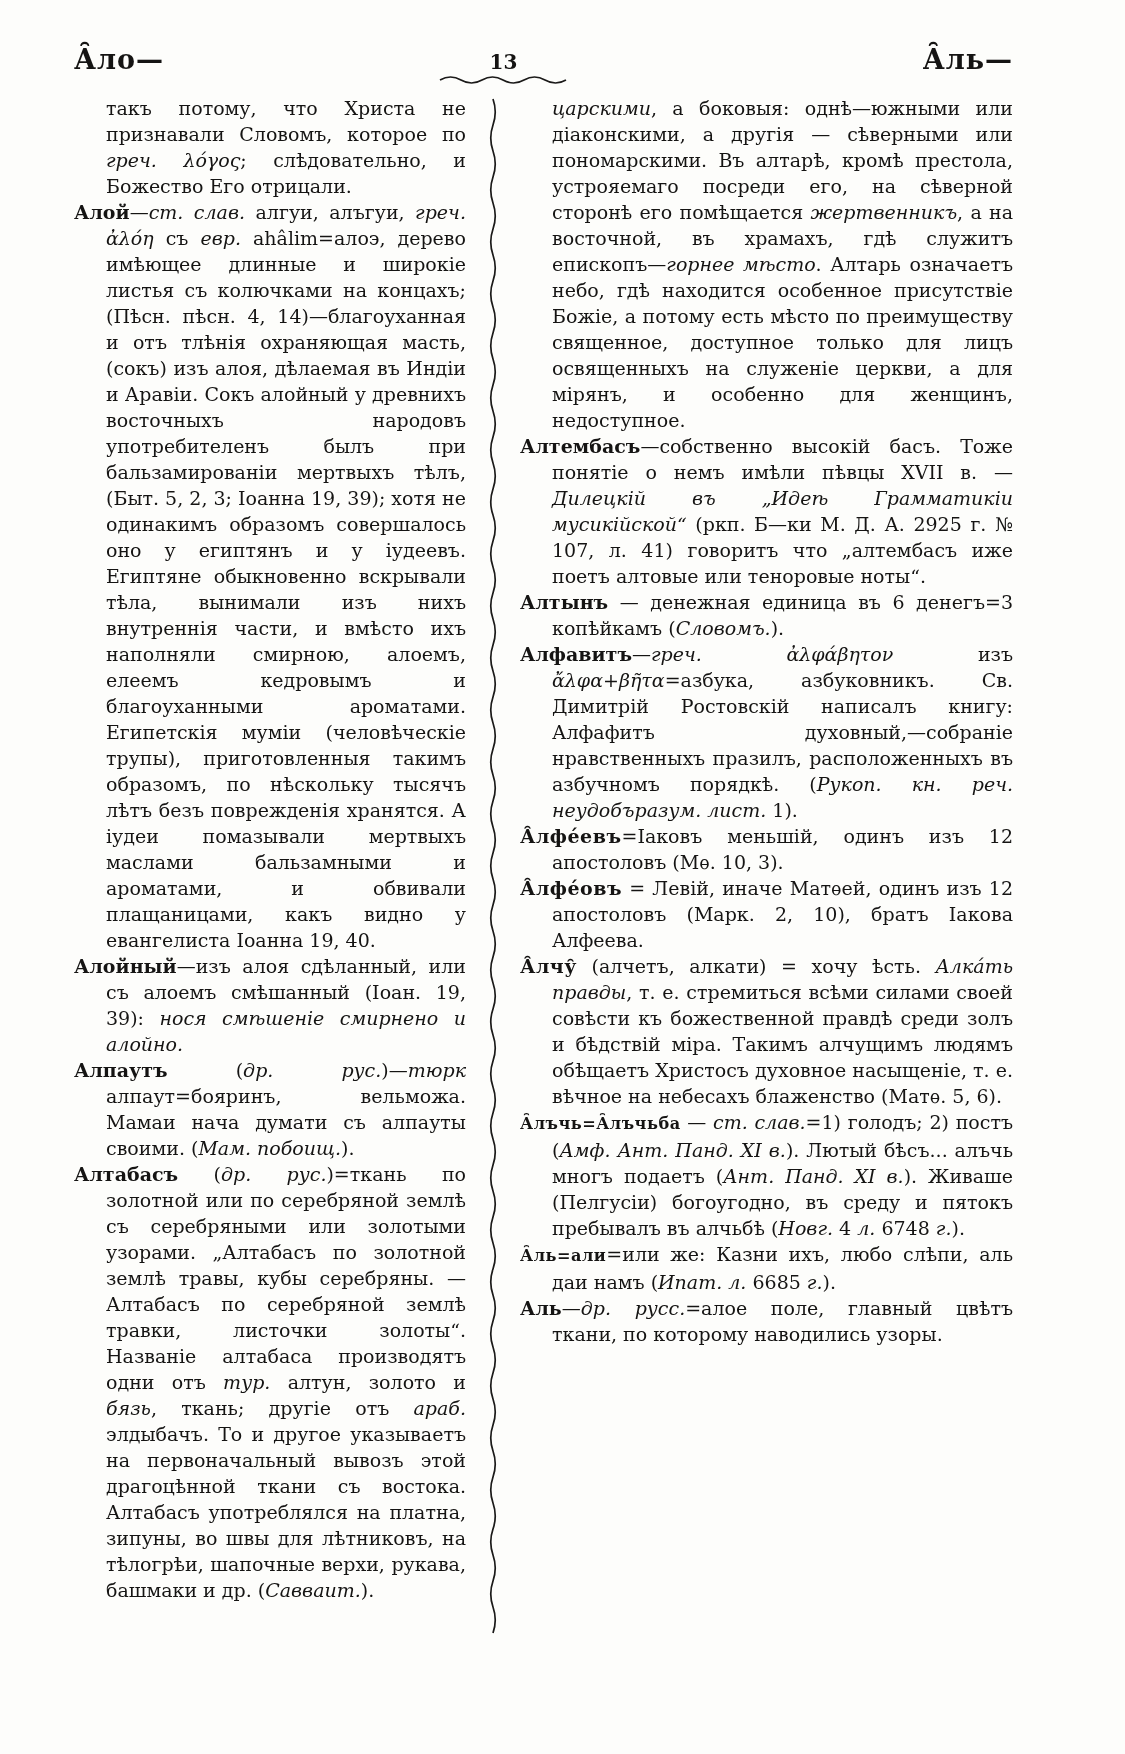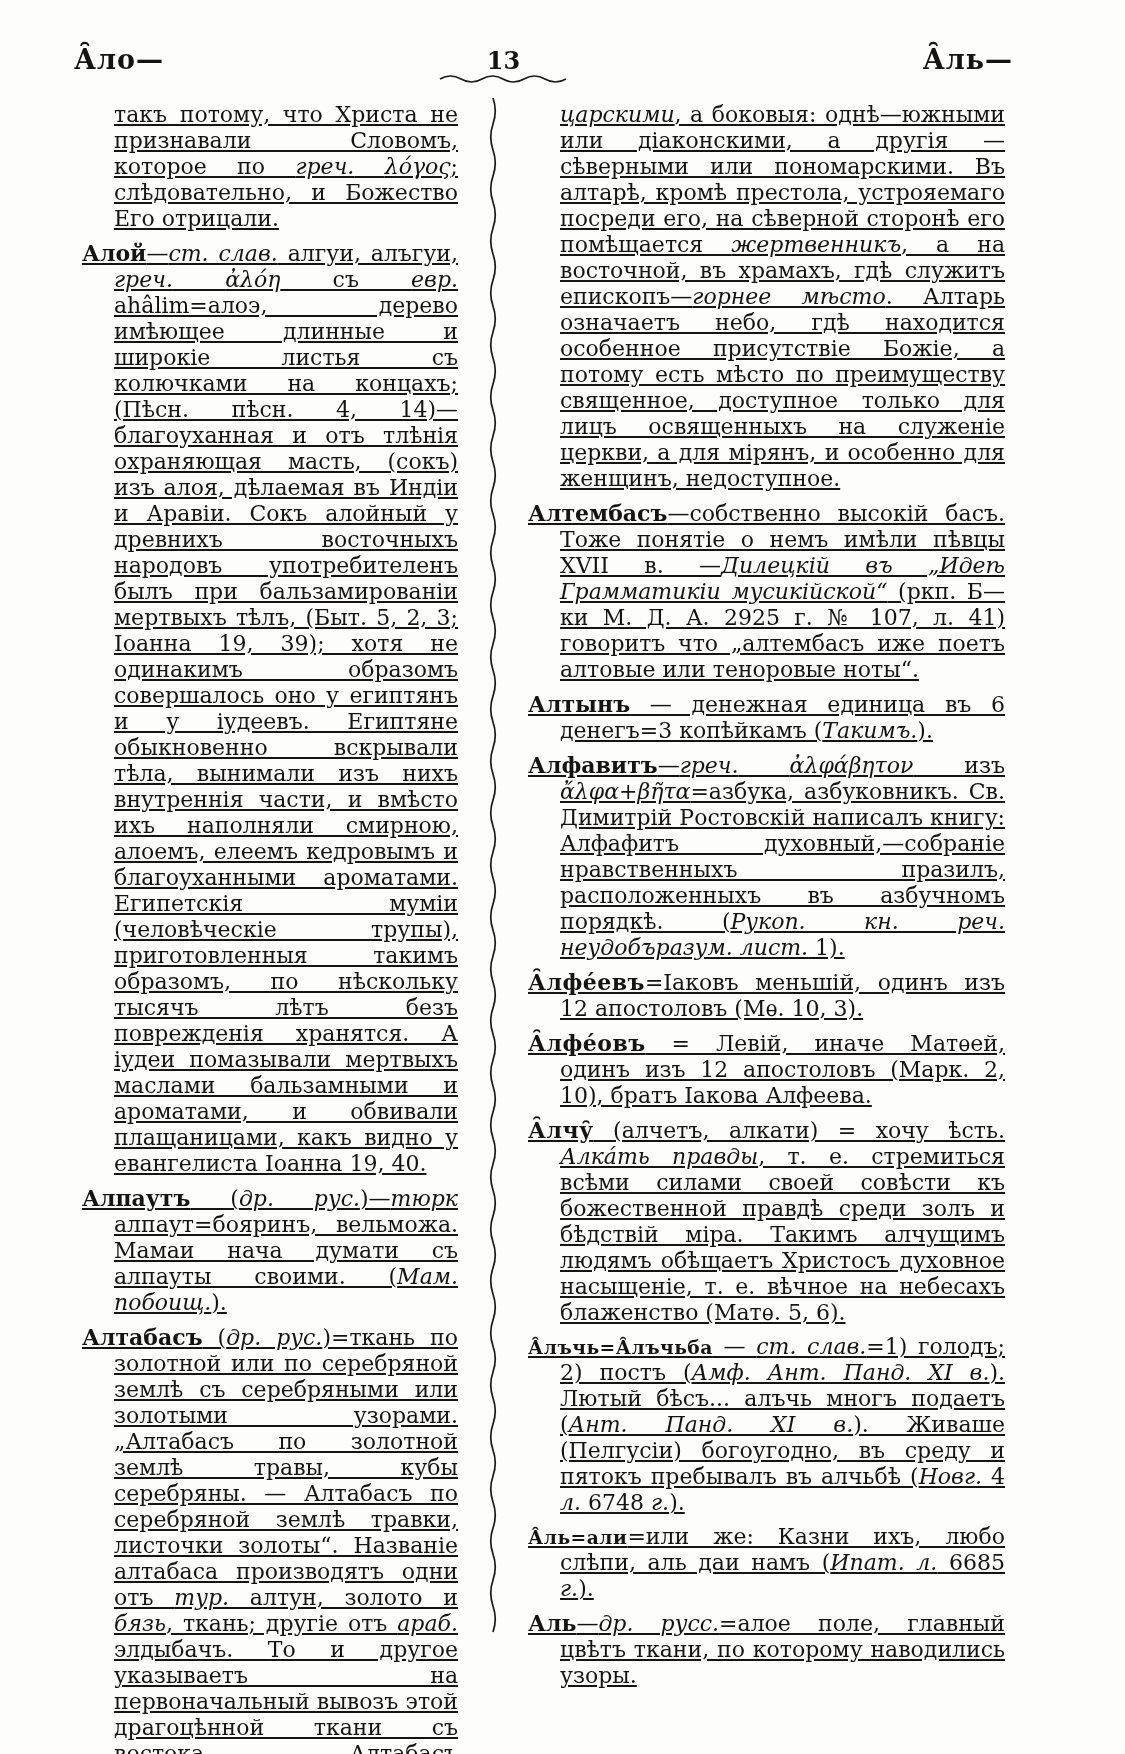--- a/index.html
+++ b/index.html
@@ -12,32 +12,31 @@
     overflow:hidden;position:relative;
   }
   .running-head{
     display:flex;align-items:baseline;
     font-size:27px;font-weight:bold;
     margin-bottom:10px;
   }
   .rh-left{width:170px;text-align:left;letter-spacing:1px;}
   .rh-center{flex:1;text-align:center;transform:translateX(-40px);}
   .rh-right{width:170px;text-align:right;letter-spacing:1px;}
-  .pageno{font-size:24px;font-weight:bold;display:block;line-height:30px;}
+  .pageno{font-size:20px;font-weight:bold;display:block;line-height:30px;}
   .wave-h{display:block;margin:-2px auto 0 auto;}
   .pagebody{display:flex;align-items:flex-start;}
   .col{box-sizing:border-box;}
   .col-left{width:392px;}
   .divider{width:54px;display:flex;justify-content:center;padding-top:2px;flex:none;}
   .col-right{flex:1;}
   p.entry{
-    margin:8px;padding-left:32px;text-indent:-32px;
-    font-size:22px;line-height:26px;
+    margin:0;padding-left:32px;text-indent:-32px;
+    font-size:19px;line-height:26px;
     text-align:justify;
-    text-decoration:underline;
   }
   p.entry.cont{text-indent:0;}
   .hw{font-weight:bold;}
   .cshw{font-weight:bold;letter-spacing:0.5px;}
   .cshw-small{font-weight:bold;letter-spacing:0.5px;font-size:0.85em;}
   .it{font-style:italic;}
   .gr{font-style:italic;}
 </style>
 </head>
 <body>
@@ -51,32 +50,33 @@
           <path id="hwave" fill="none" stroke="#1b1a19" stroke-width="1.6" d="M3 5 q10.5 -6 21 0 q10.5 6 21 0 q10.5 -6 21 0 q10.5 6 21 0 q10.5 -6 21 0 q10.5 6 21 0"></path>
         </svg>
     </span>
     <span class="rh-right">А̑ль—</span>
   </div>
 
   <div class="pagebody">
     <div class="col col-left">
         <p class="entry cont"><span>такъ потому, что Христа не признавали Словомъ, которое по </span><span class="it">греч.</span><span> </span><span class="gr">λόγος</span><span>; слѣдовательно, и Божество Его отрицали.</span></p>
         <p class="entry"><span class="hw">Алой</span><span>—</span><span class="it">ст. слав.</span><span> алгуи, алъгуи, </span><span class="it">греч.</span><span> </span><span class="gr">ἀλόη</span><span> съ </span><span class="it">евр.</span><span> ahâlim=алоэ, дерево имѣющее длинные и широкіе листья съ колючками на концахъ; (Пѣсн. пѣсн. 4, 14)—благоуханная и отъ тлѣнія охраняющая масть, (сокъ) изъ алоя, дѣлаемая въ Индіи и Аравіи. Сокъ алойный у древнихъ восточныхъ народовъ употребителенъ былъ при бальзамированіи мертвыхъ тѣлъ, (Быт. 5, 2, 3; Іоанна 19, 39); хотя не одинакимъ образомъ совершалось оно у египтянъ и у іудеевъ. Египтяне обыкновенно вскрывали тѣла, вынимали изъ нихъ внутреннія части, и вмѣсто ихъ наполняли смирною, алоемъ, елеемъ кедровымъ и благоуханными ароматами. Египетскія муміи (человѣческіе трупы), приготовленныя такимъ образомъ, по нѣскольку тысячъ лѣтъ безъ поврежденія хранятся. А іудеи помазывали мертвыхъ маслами бальзамными и ароматами, и обвивали плащаницами, какъ видно у евангелиста Іоанна 19, 40.</span></p>
+        <p class="entry"><span class="hw">Алойный</span><span>—изъ алоя сдѣланный, или съ алоемъ смѣшанный (Іоан. 19, 39): </span><span class="it">нося смѣшеніе смирнено и алойно.</span></p>
         <p class="entry"><span class="hw">Алпаутъ</span><span> (</span><span class="it">др. рус.</span><span>)—</span><span class="it">тюрк</span><span> алпаут=бояринъ, вельможа. Мамаи нача думати съ алпауты своими. (</span><span class="it">Мам. побоищ.</span><span>).</span></p>
         <p class="entry"><span class="hw">Алтабасъ</span><span> (</span><span class="it">др. рус.</span><span>)=ткань по золотной или по серебряной землѣ съ серебряными или золотыми узорами. „Алтабасъ по золотной землѣ травы, кубы серебряны. — Алтабасъ по серебряной землѣ травки, листочки золоты“. Названіе алтабаса производятъ одни отъ </span><span class="it">тур.</span><span> алтун, золото и </span><span class="it">бязь</span><span>, ткань; другіе отъ </span><span class="it">араб.</span><span> элдыбачъ. То и другое указываетъ на первоначальный вывозъ этой драгоцѣнной ткани съ востока. Алтабасъ употреблялся на платна, зипуны, во швы для лѣтниковъ, на тѣлогрѣи, шапочные верхи, рукава, башмаки и др. (</span><span class="it">Савваит.</span><span>).</span></p>
       </div>
     <div class="divider">
       <svg width="12" height="1545" viewBox="0 0 12 1545">
           <path id="vwave" fill="none" stroke="#1b1a19" stroke-width="1.7" d="M6 2 q4.5 13 0 26 q-4.5 13 0 26 q4.5 13 0 26 q-4.5 13 0 26 q4.5 13 0 26 q-4.5 13 0 26 q4.5 13 0 26 q-4.5 13 0 26 q4.5 13 0 26 q-4.5 13 0 26 q4.5 13 0 26 q-4.5 13 0 26 q4.5 13 0 26 q-4.5 13 0 26 q4.5 13 0 26 q-4.5 13 0 26 q4.5 13 0 26 q-4.5 13 0 26 q4.5 13 0 26 q-4.5 13 0 26 q4.5 13 0 26 q-4.5 13 0 26 q4.5 13 0 26 q-4.5 13 0 26 q4.5 13 0 26 q-4.5 13 0 26 q4.5 13 0 26 q-4.5 13 0 26 q4.5 13 0 26 q-4.5 13 0 26 q4.5 13 0 26 q-4.5 13 0 26 q4.5 13 0 26 q-4.5 13 0 26 q4.5 13 0 26 q-4.5 13 0 26 q4.5 13 0 26 q-4.5 13 0 26 q4.5 13 0 26 q-4.5 13 0 26 q4.5 13 0 26 q-4.5 13 0 26 q4.5 13 0 26 q-4.5 13 0 26 q4.5 13 0 26 q-4.5 13 0 26 q4.5 13 0 26 q-4.5 13 0 26 q4.5 13 0 26 q-4.5 13 0 26 q4.5 13 0 26 q-4.5 13 0 26 q4.5 13 0 26 q-4.5 13 0 26 q4.5 13 0 26 q-4.5 13 0 26 q4.5 13 0 26 q-4.5 13 0 26 q4.5 13 0 26"></path>
         </svg>
     </div>
     <div class="col col-right">
         <p class="entry cont"><span class="it">царскими</span><span>, а боковыя: однѣ—южными или діаконскими, а другія — сѣверными или пономарскими. Въ алтарѣ, кромѣ престола, устрояемаго посреди его, на сѣверной сторонѣ его помѣщается </span><span class="it">жертвенникъ</span><span>, а на восточной, въ храмахъ, гдѣ служитъ епископъ—</span><span class="it">горнее мѣсто</span><span>. Алтарь означаетъ небо, гдѣ находится особенное присутствіе Божіе, а потому есть мѣсто по преимуществу священное, доступное только для лицъ освященныхъ на служеніе церкви, а для мірянъ, и особенно для женщинъ, недоступное.</span></p>
         <p class="entry"><span class="hw">Алтембасъ</span><span>—собственно высокій басъ. Тоже понятіе о немъ имѣли пѣвцы XVII в. —</span><span class="it">Дилецкій въ „Идеѣ Грамматикіи мусикійской“</span><span> (ркп. Б—ки М. Д. А. 2925 г. № 107, л. 41) говоритъ что „алтембасъ иже поетъ алтовые или теноровые ноты“.</span></p>
-        <p class="entry"><span class="hw">Алтынъ</span><span> — денежная единица въ 6 денегъ=3 копѣйкамъ (</span><span class="it">Такимъ.</span><span>).</span></p>
+        <p class="entry"><span class="hw">Алтынъ</span><span> — денежная единица въ 6 денегъ=3 копѣйкамъ (</span><span class="it">Словомъ.</span><span>).</span></p>
         <p class="entry"><span class="hw">Алфавитъ</span><span>—</span><span class="it">греч.</span><span> </span><span class="gr">ἀλφάβητον</span><span> изъ </span><span class="gr">ἄλφα+βῆτα</span><span>=азбука, азбуковникъ. Св. Димитрій Ростовскій написалъ книгу: Алфафитъ духовный,—собраніе нравственныхъ празилъ, расположенныхъ въ азбучномъ порядкѣ. (</span><span class="it">Рукоп. кн. реч. неудобъразум. лист.</span><span> 1).</span></p>
         <p class="entry"><span class="cshw">А̑лфе́евъ</span><span>=Іаковъ меньшій, одинъ изъ 12 апостоловъ (Мѳ. 10, 3).</span></p>
         <p class="entry"><span class="cshw">А̑лфе́овъ</span><span> = Левій, иначе Матѳей, одинъ изъ 12 апостоловъ (Марк. 2, 10), братъ Іакова Алфеева.</span></p>
         <p class="entry"><span class="cshw">А̑лчу̑</span><span> (алчетъ, алкати) = хочу ѣсть. </span><span class="it">Алка́ть правды</span><span>, т. е. стремиться всѣми силами своей совѣсти къ божественной правдѣ среди золъ и бѣдствій міра. Такимъ алчущимъ людямъ обѣщаетъ Христосъ духовное насыщеніе, т. е. вѣчное на небесахъ блаженство (Матѳ. 5, 6).</span></p>
         <p class="entry"><span class="cshw-small">А̑лъчь=А̑лъчьба</span><span> — </span><span class="it">ст. слав.</span><span>=1) голодъ; 2) постъ (</span><span class="it">Амф. Ант. Панд. XI в.</span><span>). Лютый бѣсъ... алъчь многъ подаетъ (</span><span class="it">Ант. Панд. XI в.</span><span>). Живаше (Пелгусіи) богоугодно, въ среду и пятокъ пребывалъ въ алчьбѣ (</span><span class="it">Новг.</span><span> 4 </span><span class="it">л.</span><span> 6748 </span><span class="it">г.</span><span>).</span></p>
         <p class="entry"><span class="cshw-small">А̑ль=али</span><span>=или же: Казни ихъ, любо слѣпи, аль даи намъ (</span><span class="it">Ипат. л.</span><span> 6685 </span><span class="it">г.</span><span>).</span></p>
         <p class="entry"><span class="hw">Аль</span><span>—</span><span class="it">др. русс.</span><span>=алое поле, главный цвѣтъ ткани, по которому наводились узоры.</span></p>
       </div>
   </div>
 </div>

